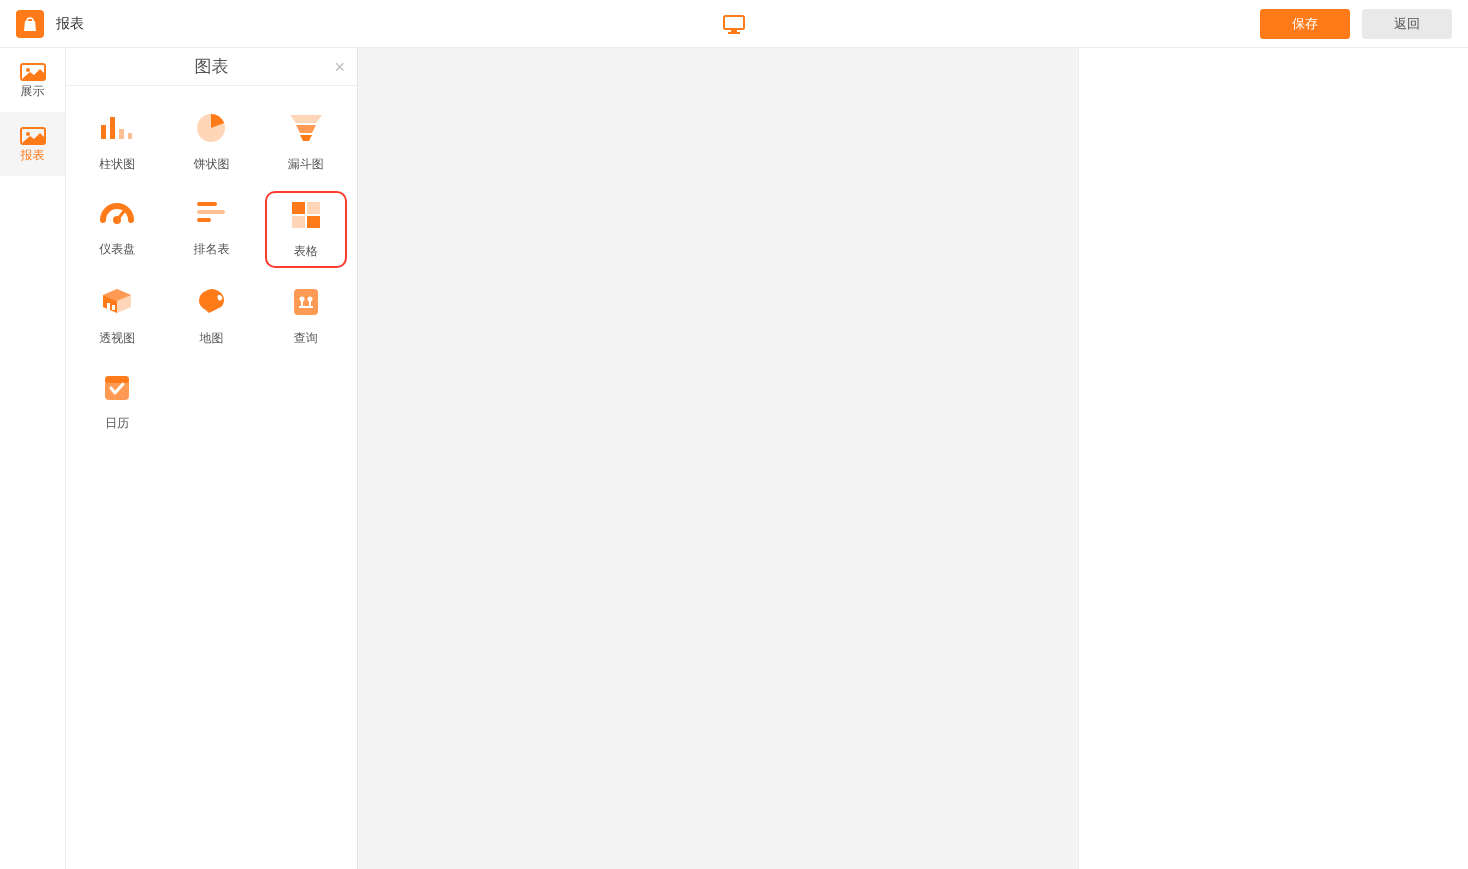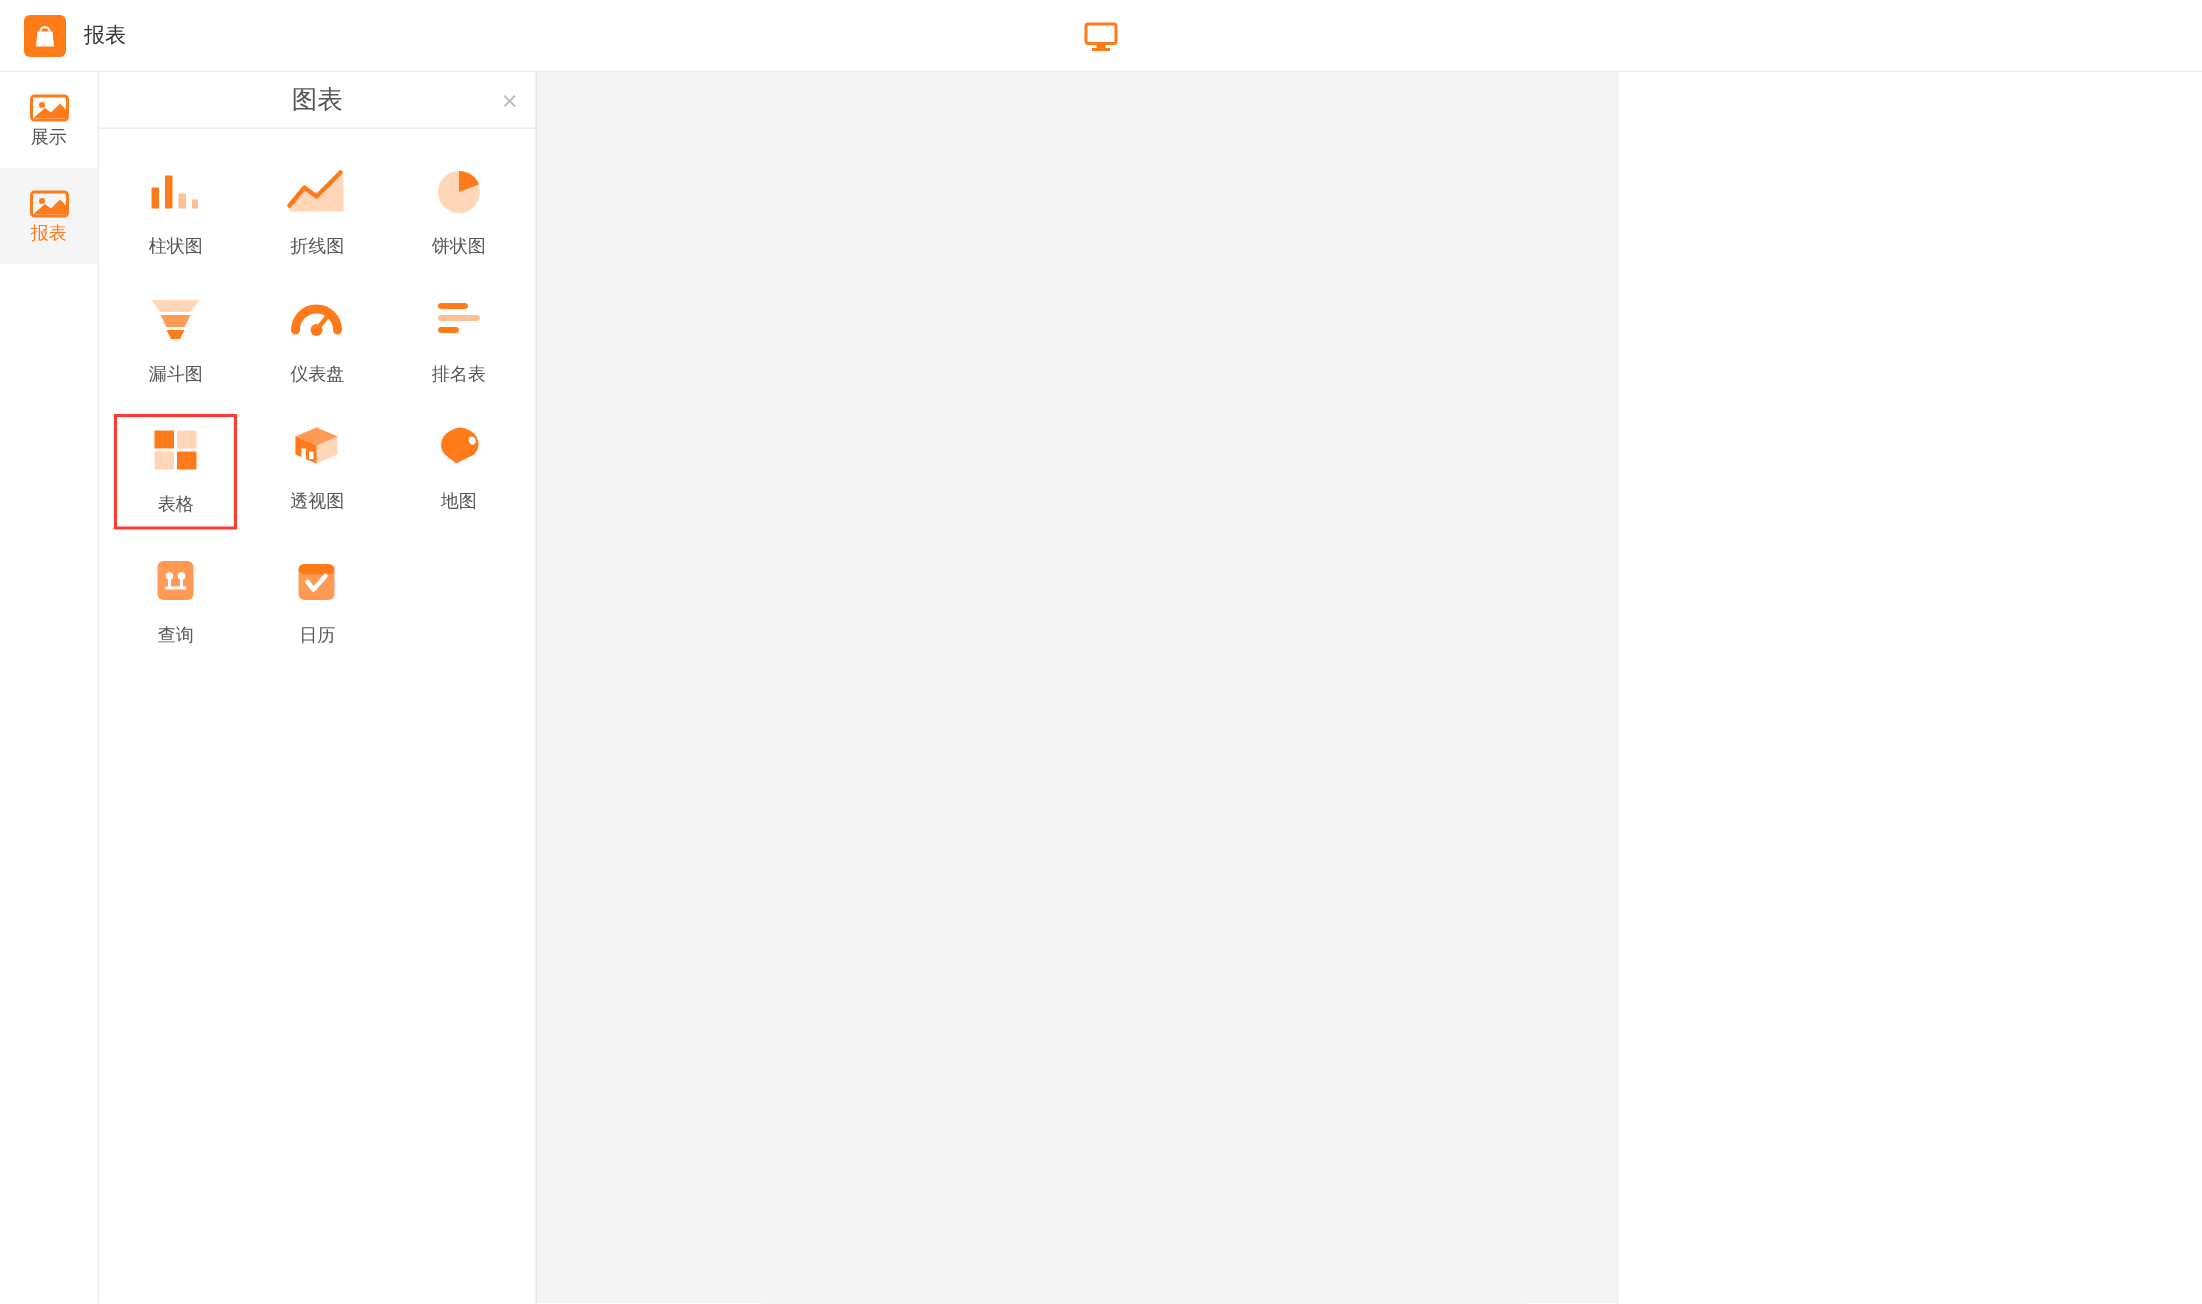--- a/index.html
+++ b/index.html
@@ -28,21 +28,21 @@
   .nav-item.active { background: #f5f5f5; color: #ff7b1a; }
   .nav-item svg { width: 26px; height: 22px; fill: currentColor; }
 
   
   .picker { width: 292px; background: #fff; border-right: 1px solid #e5e5e5; display: flex; flex-direction: column; }
   .picker-header { height: 38px; border-bottom: 1px solid #ececec; display: flex; align-items: center; justify-content: center; position: relative; }
   .picker-title { font-size: 17px; color: #555; }
   .picker-close { position: absolute; right: 12px; top: 50%; transform: translateY(-50%); color: #bbb; cursor: pointer; font-size: 18px; line-height: 1; }
   .picker-body { flex: 1; padding: 20px 10px; display: grid; grid-template-columns: repeat(3, 1fr); column-gap: 4px; row-gap: 26px; align-content: start; gap: 12px; }
   .chart-item { display: flex; flex-direction: column; align-items: center; gap: 10px; cursor: pointer; padding: 4px 0 6px; }
-  .chart-item.highlighted { border: 2px solid #ff3b30; border-radius: 0; }
+  .chart-item.highlighted { border: 2px solid #ff3b30; border-radius: 10px; }
   .chart-icon { width: 44px; height: 36px; display: flex; align-items: center; justify-content: center; }
   .chart-icon svg { width: 40px; height: 34px; }
   .chart-label { font-size: 12px; color: #555; }
 
   
   .canvas-wrap { flex: 1; display: flex; }
   .canvas { width: 720px; background: #f4f4f4; }
   .props { flex: 1; background: #fff; border-left: 1px solid #ececec; }
 </style>
 </head>
@@ -153,20 +153,24 @@
     </div>
     <span class="app-title">报表</span>
   </div>
   <div class="header-center">
     <span class="monitor-icon">
       <svg width="24" height="22" viewBox="0 0 24 22">
           <use href="#ic-monitor"></use>
         </svg>
     </span>
   </div>
+  <div class="header-right">
+    <button class="btn btn-primary">保存</button>
+    <button class="btn btn-secondary">返回</button>
+  </div>
 </div>
 
 <div class="main">
 
   <div class="left-nav">
     <div class="nav-item">
       <svg viewBox="0 0 26 22" style="color:#ff7b1a">
           <use href="#ic-picture"></use>
         </svg>
       <span>展示</span>
@@ -190,28 +194,20 @@
           <div class="chart-icon">
             <svg viewBox="0 0 40 34">
               <use href="#bar-chart-icon"></use>
             </svg>
           </div>
           <span class="chart-label">柱状图</span>
         </div>
         <div class="chart-item">
           <div class="chart-icon">
             <svg viewBox="0 0 40 34">
-              <use href="#line-chart-icon"></use>
-            </svg>
-          </div>
-          <span class="chart-label">折线图</span>
-        </div>
-        <div class="chart-item">
-          <div class="chart-icon">
-            <svg viewBox="0 0 40 34">
               <use href="#pie-chart-icon"></use>
             </svg>
           </div>
           <span class="chart-label">饼状图</span>
         </div>
         <div class="chart-item">
           <div class="chart-icon">
             <svg viewBox="0 0 40 34">
               <use href="#funnel-chart-icon"></use>
             </svg>

